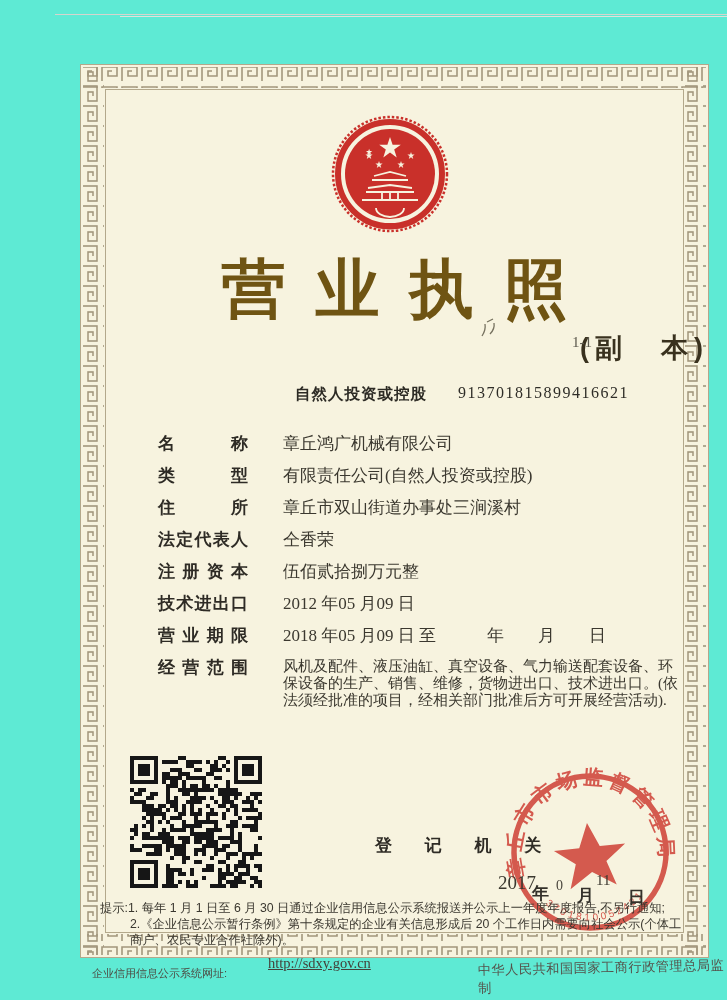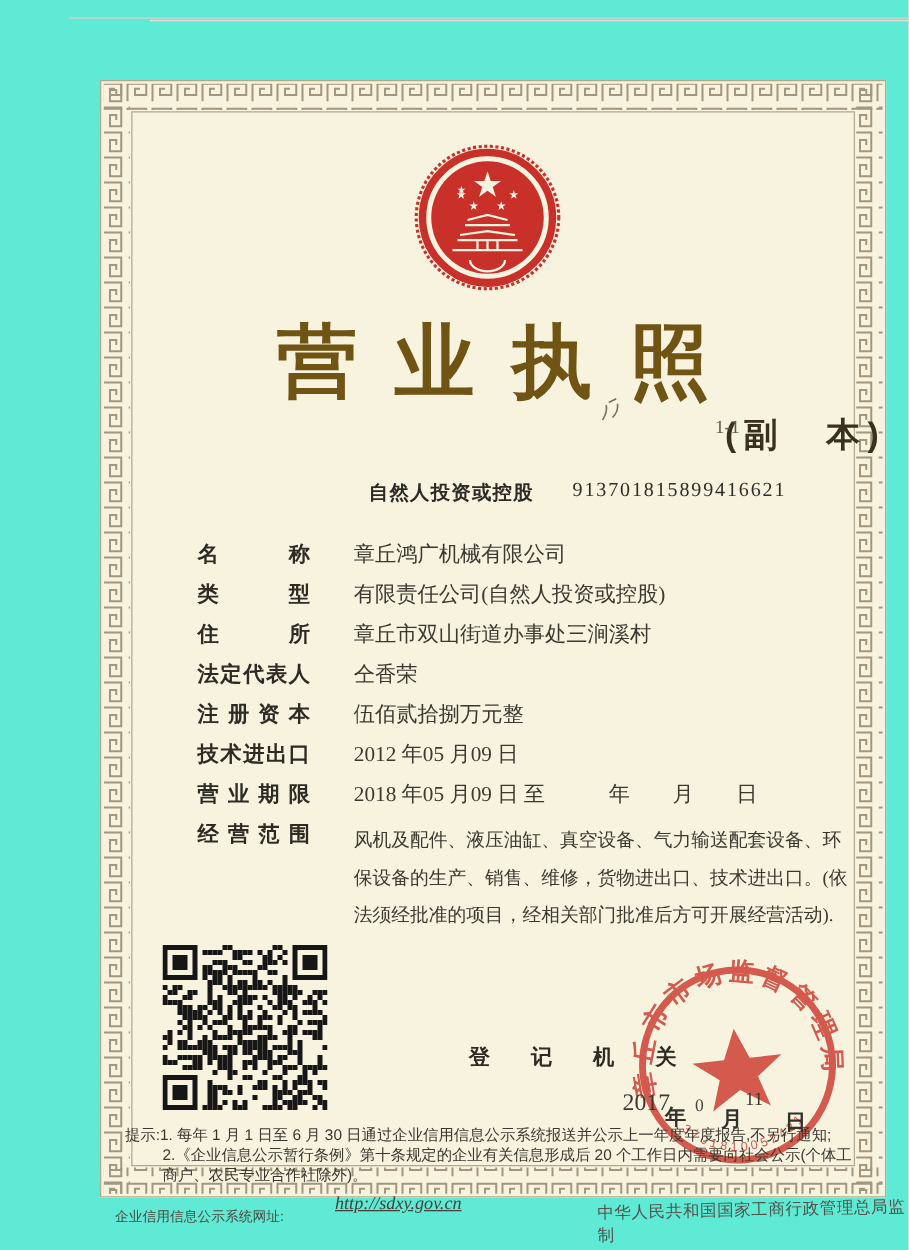--- a/index.html
+++ b/index.html
@@ -26,42 +26,42 @@
   .creditrow{position:absolute;left:0;top:320px;width:100%;}
   .credit-label{position:absolute;left:215px;top:0;font-size:15.5px;font-weight:bold;color:#2c2a24;letter-spacing:1px;}
   .credit-code{position:absolute;left:378px;top:0;font-size:16px;color:#2f2d28;letter-spacing:1.5px;
          font-family:"Liberation Serif",serif;}
 
   .fields{position:absolute;left:78px;top:370px;width:530px;}
   .frow{display:flex;align-items:flex-start;margin-bottom:12px;line-height:20px;}
   .f-label{width:90px;flex:0 0 90px;font-size:17px;font-weight:bold;color:#2e2b25;
            text-align:justify;text-align-last:justify;}
   .f-value{margin-left:35px;font-size:17px;color:#3b382f;font-family:"Liberation Serif",serif;}
-  .f-value.scope{width:397px;font-size:15px;line-height:30px;}
+  .f-value.scope{width:397px;font-size:15px;line-height:17px;}
 
   .qr{position:absolute;left:50px;top:692px;width:132px;height:132px;}
 
   .regauth{position:absolute;left:295px;top:770px;font-size:17px;font-weight:bold;color:#2e2b25;letter-spacing:14px;}
 
   .seal{position:absolute;left:422px;top:700px;width:176px;height:176px;transform:rotate(-6deg);opacity:0.88;}
 
   .dt{position:absolute;color:#33302a;}
   .dt-year{left:418px;top:808px;font-size:19px;font-family:"Liberation Serif",serif;color:#3b382f;}
   .dt-yu{left:452px;top:818px;font-size:17px;font-weight:bold;}
   .dt-month{left:476px;top:814px;font-size:14px;font-family:"Liberation Serif",serif;color:#4a463d;}
   .dt-mu{left:497px;top:820px;font-size:17px;font-weight:bold;}
   .dt-day{left:516px;top:808px;font-size:15px;font-family:"Liberation Serif",serif;color:#3b382f;}
   .dt-du{left:548px;top:822px;font-size:17px;font-weight:bold;}
 
   .notes{position:absolute;left:20px;top:836px;width:588px;font-size:12.3px;color:#3a372f;line-height:16px;}
   .notes .n2{margin-left:30px;}
 
   .footer-left{position:absolute;left:92px;top:966px;font-size:11px;color:#4d4a42;}
   .footer-url{position:absolute;left:268px;top:955px;font-size:14.5px;color:#44413a;
-              font-family:"Liberation Serif",serif;text-decoration:underline;font-style:italic;}
+              font-family:"Liberation Serif",serif;text-decoration:underline;}
   .footer-right{position:absolute;left:478px;top:959px;font-size:13.2px;color:#55524a;
                 transform:rotate(-1.2deg);letter-spacing:0.5px;}
 </style>
 </head>
 <body>
 
 <div id="stage">
   <div class="scanline"></div>
   <div class="scanline2"></div>
 

